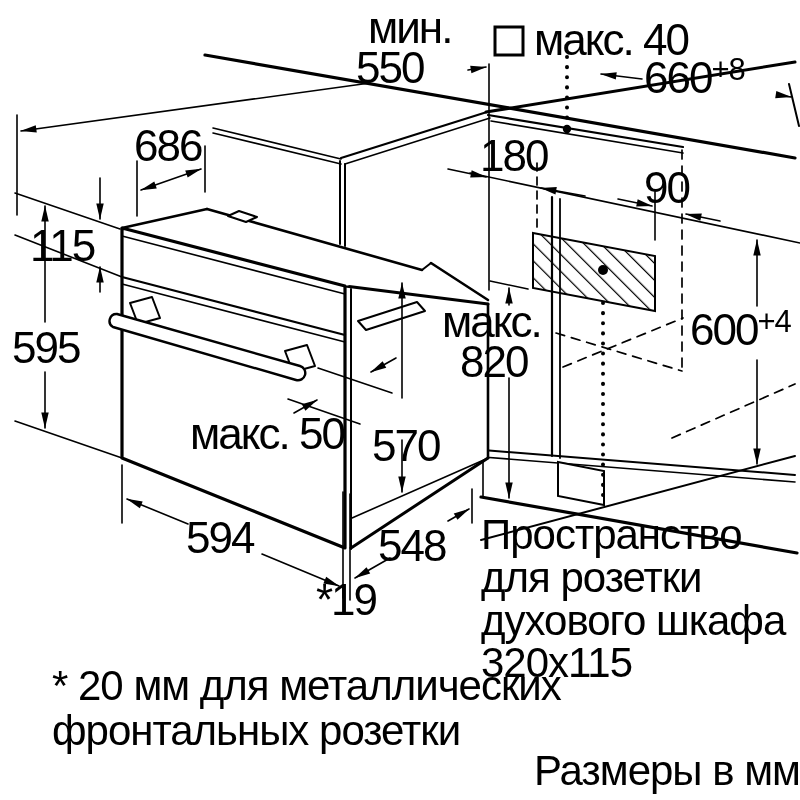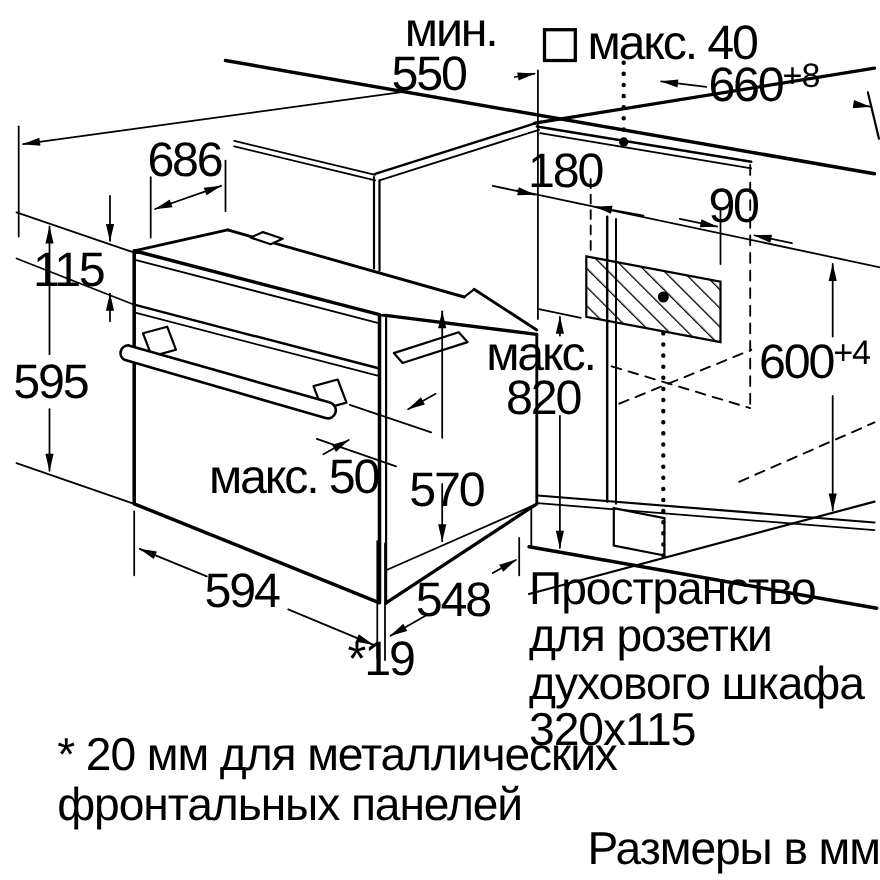--- a/index.html
+++ b/index.html
@@ -172,18 +172,18 @@
 
   <div class="lbl txt block" style="left:481px;top:514px">
     <div>Пространство</div>
     <div>для розетки</div>
     <div>духового шкафа</div>
     <div>320x115</div>
   </div>
 
   <div class="lbl txt note" style="left:52px;top:664px">
     <div>* 20 мм для металлических</div>
-    <div>фронтальных панелей</div>
+    <div>фронтальных розетки</div>
   </div>
 
   <div class="lbl txt" style="left:534px;top:750px">Размеры в мм</div>
 
 </div>
 
 </body></html>

